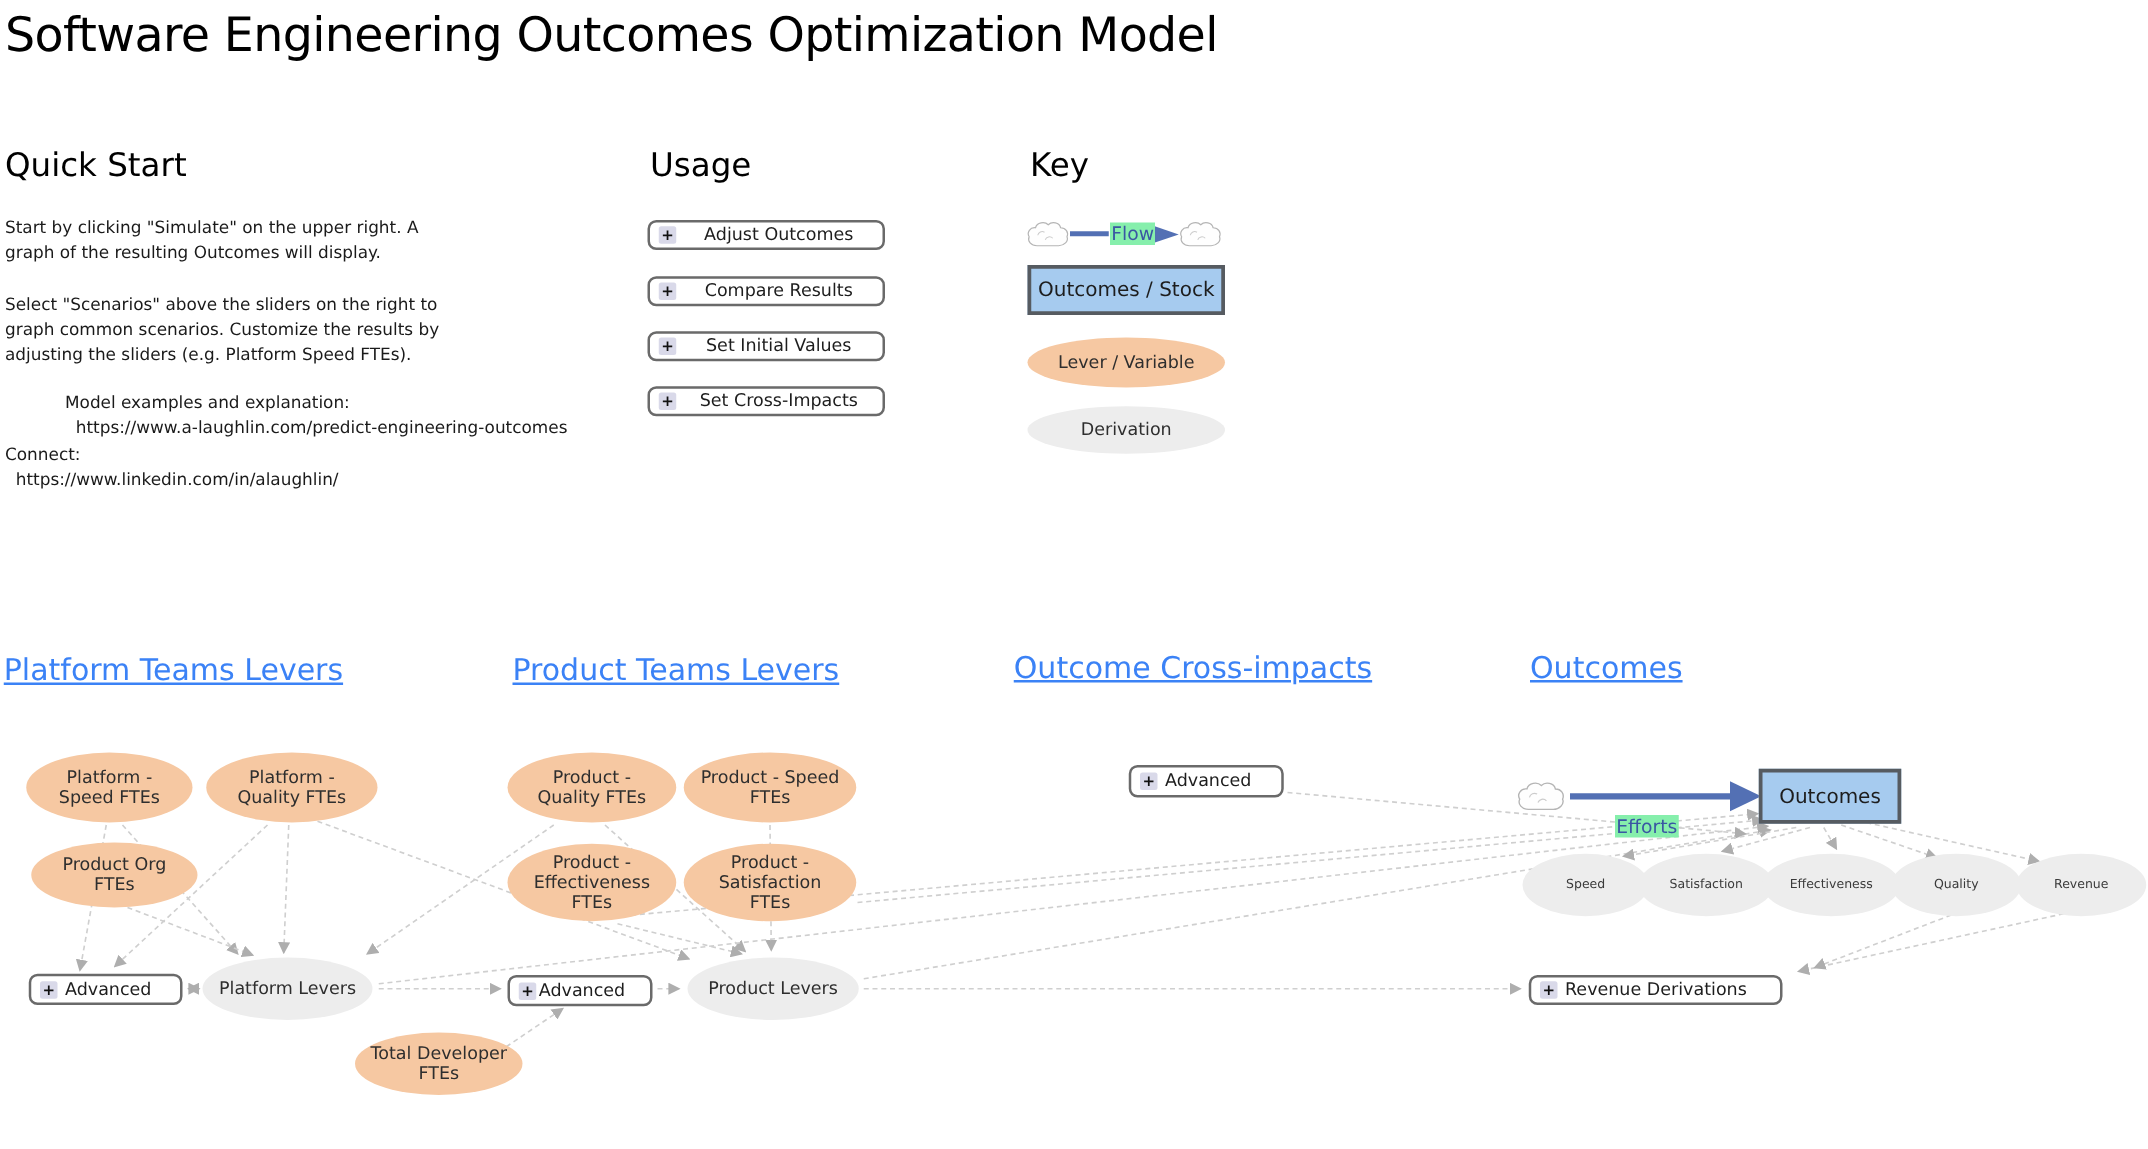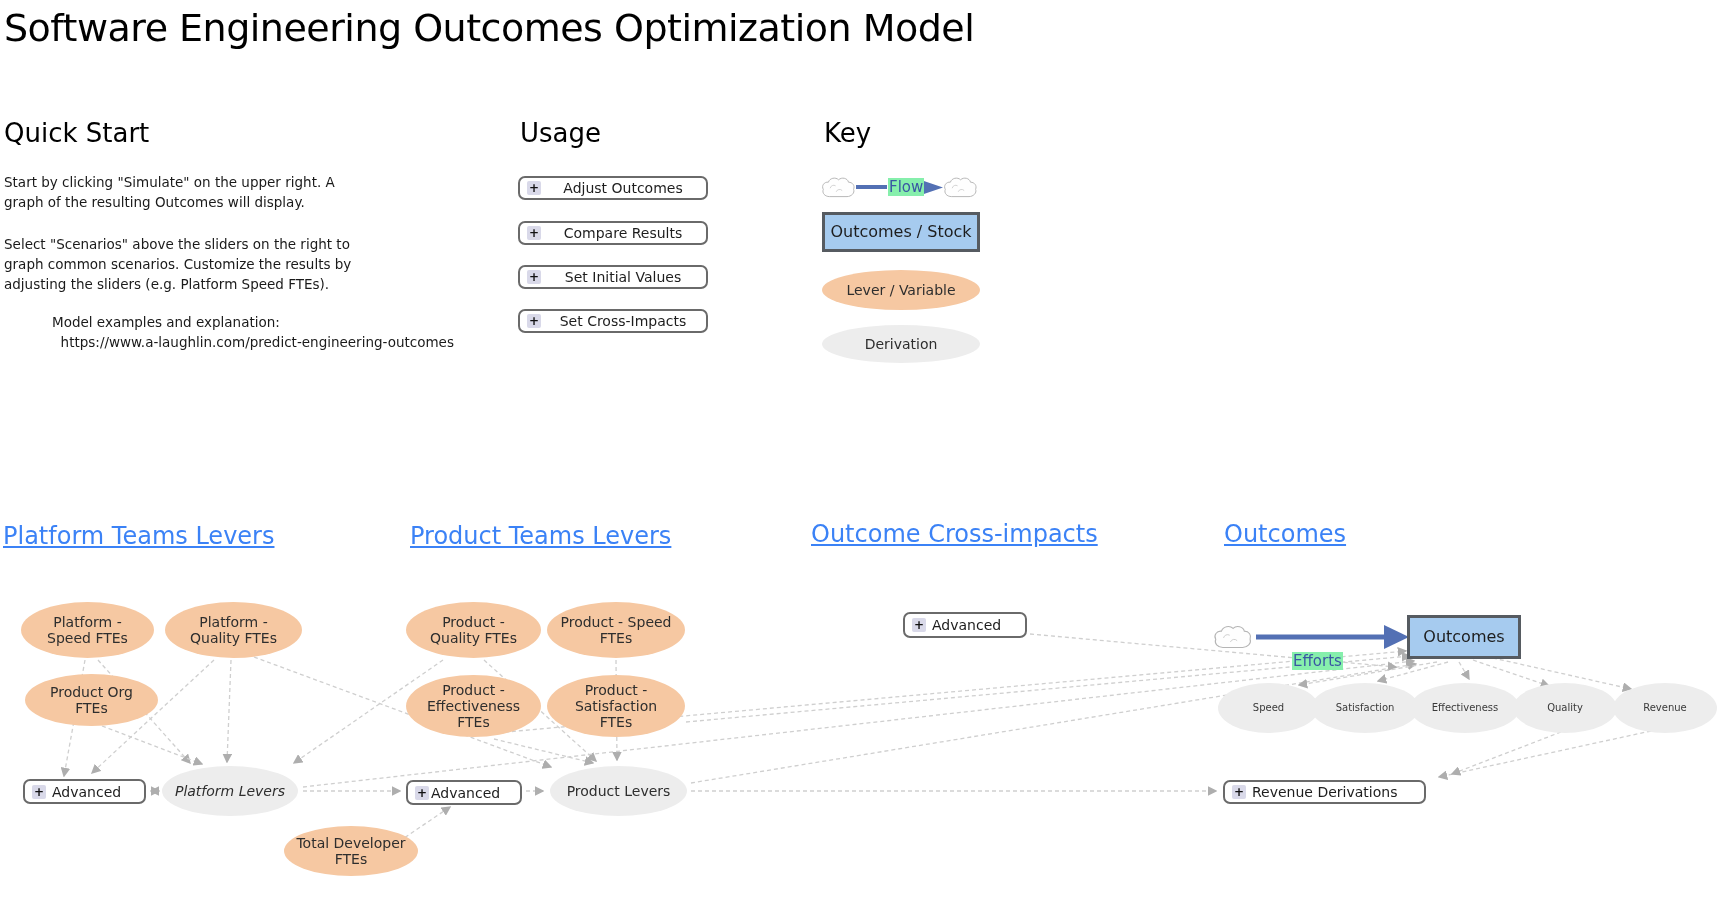--- a/index.html
+++ b/index.html
@@ -92,20 +92,22 @@
   <div class="abs title" style="left:4px;top:6px;">Software Engineering Outcomes Optimization Model</div>
 
   <div class="abs h2" style="left:4px;top:118px;">Quick Start</div>
   <div class="abs para" style="left:4px;top:172px;">Start by clicking "Simulate" on the upper right. A
 graph of the resulting Outcomes will display.</div>
   <div class="abs para" style="left:4px;top:234px;">Select "Scenarios" above the sliders on the right to
 graph common scenarios. Customize the results by
 adjusting the sliders (e.g. Platform Speed FTEs).</div>
   <div class="abs para" style="left:4px;top:312px;margin-left:48px;">Model examples and explanation:
   https://www.a-laughlin.com/predict-engineering-outcomes</div>
+  <div class="abs para" style="left:4px;top:354px;">Connect:
+  https://www.linkedin.com/in/alaughlin/</div>
 
   <div class="abs h2" style="left:520px;top:118px;">Usage</div>
   <div class="abs btn center" style="left:518px;top:176px;width:190px;height:24px;">
     <span class="plus"></span>
     <span class="lbl">Adjust Outcomes</span>
   </div>
   <div class="abs btn center" style="left:518px;top:221px;width:190px;height:24px;">
     <span class="plus"></span>
     <span class="lbl">Compare Results</span>
   </div>
@@ -132,21 +134,21 @@
   <div class="abs node lever" style="left:21px;top:602px;width:133px;height:56px;">Platform -
 Speed FTEs</div>
   <div class="abs node lever" style="left:165px;top:602px;width:137px;height:56px;">Platform -
 Quality FTEs</div>
   <div class="abs node lever" style="left:25px;top:674px;width:133px;height:52px;">Product Org
 FTEs</div>
   <div class="abs btn" style="left:23px;top:779px;width:123px;height:25px;">
     <span class="plus"></span>
     <span class="lbl">Advanced</span>
   </div>
-  <div class="abs node grayell" style="left:162px;top:766px;width:136px;height:50px;font-style:italic;">Platform Levers</div>
+  <div class="abs node grayell" style="left:162px;top:766px;width:136px;height:50px;">Platform Levers</div>
 
   <div class="abs node lever" style="left:406px;top:602px;width:135px;height:56px;">Product -
 Quality FTEs</div>
   <div class="abs node lever" style="left:547px;top:602px;width:138px;height:56px;">Product - Speed
 FTEs</div>
   <div class="abs node lever" style="left:406px;top:675px;width:135px;height:62px;">Product -
 Effectiveness
 FTEs</div>
   <div class="abs node lever" style="left:547px;top:675px;width:138px;height:62px;">Product -
 Satisfaction

